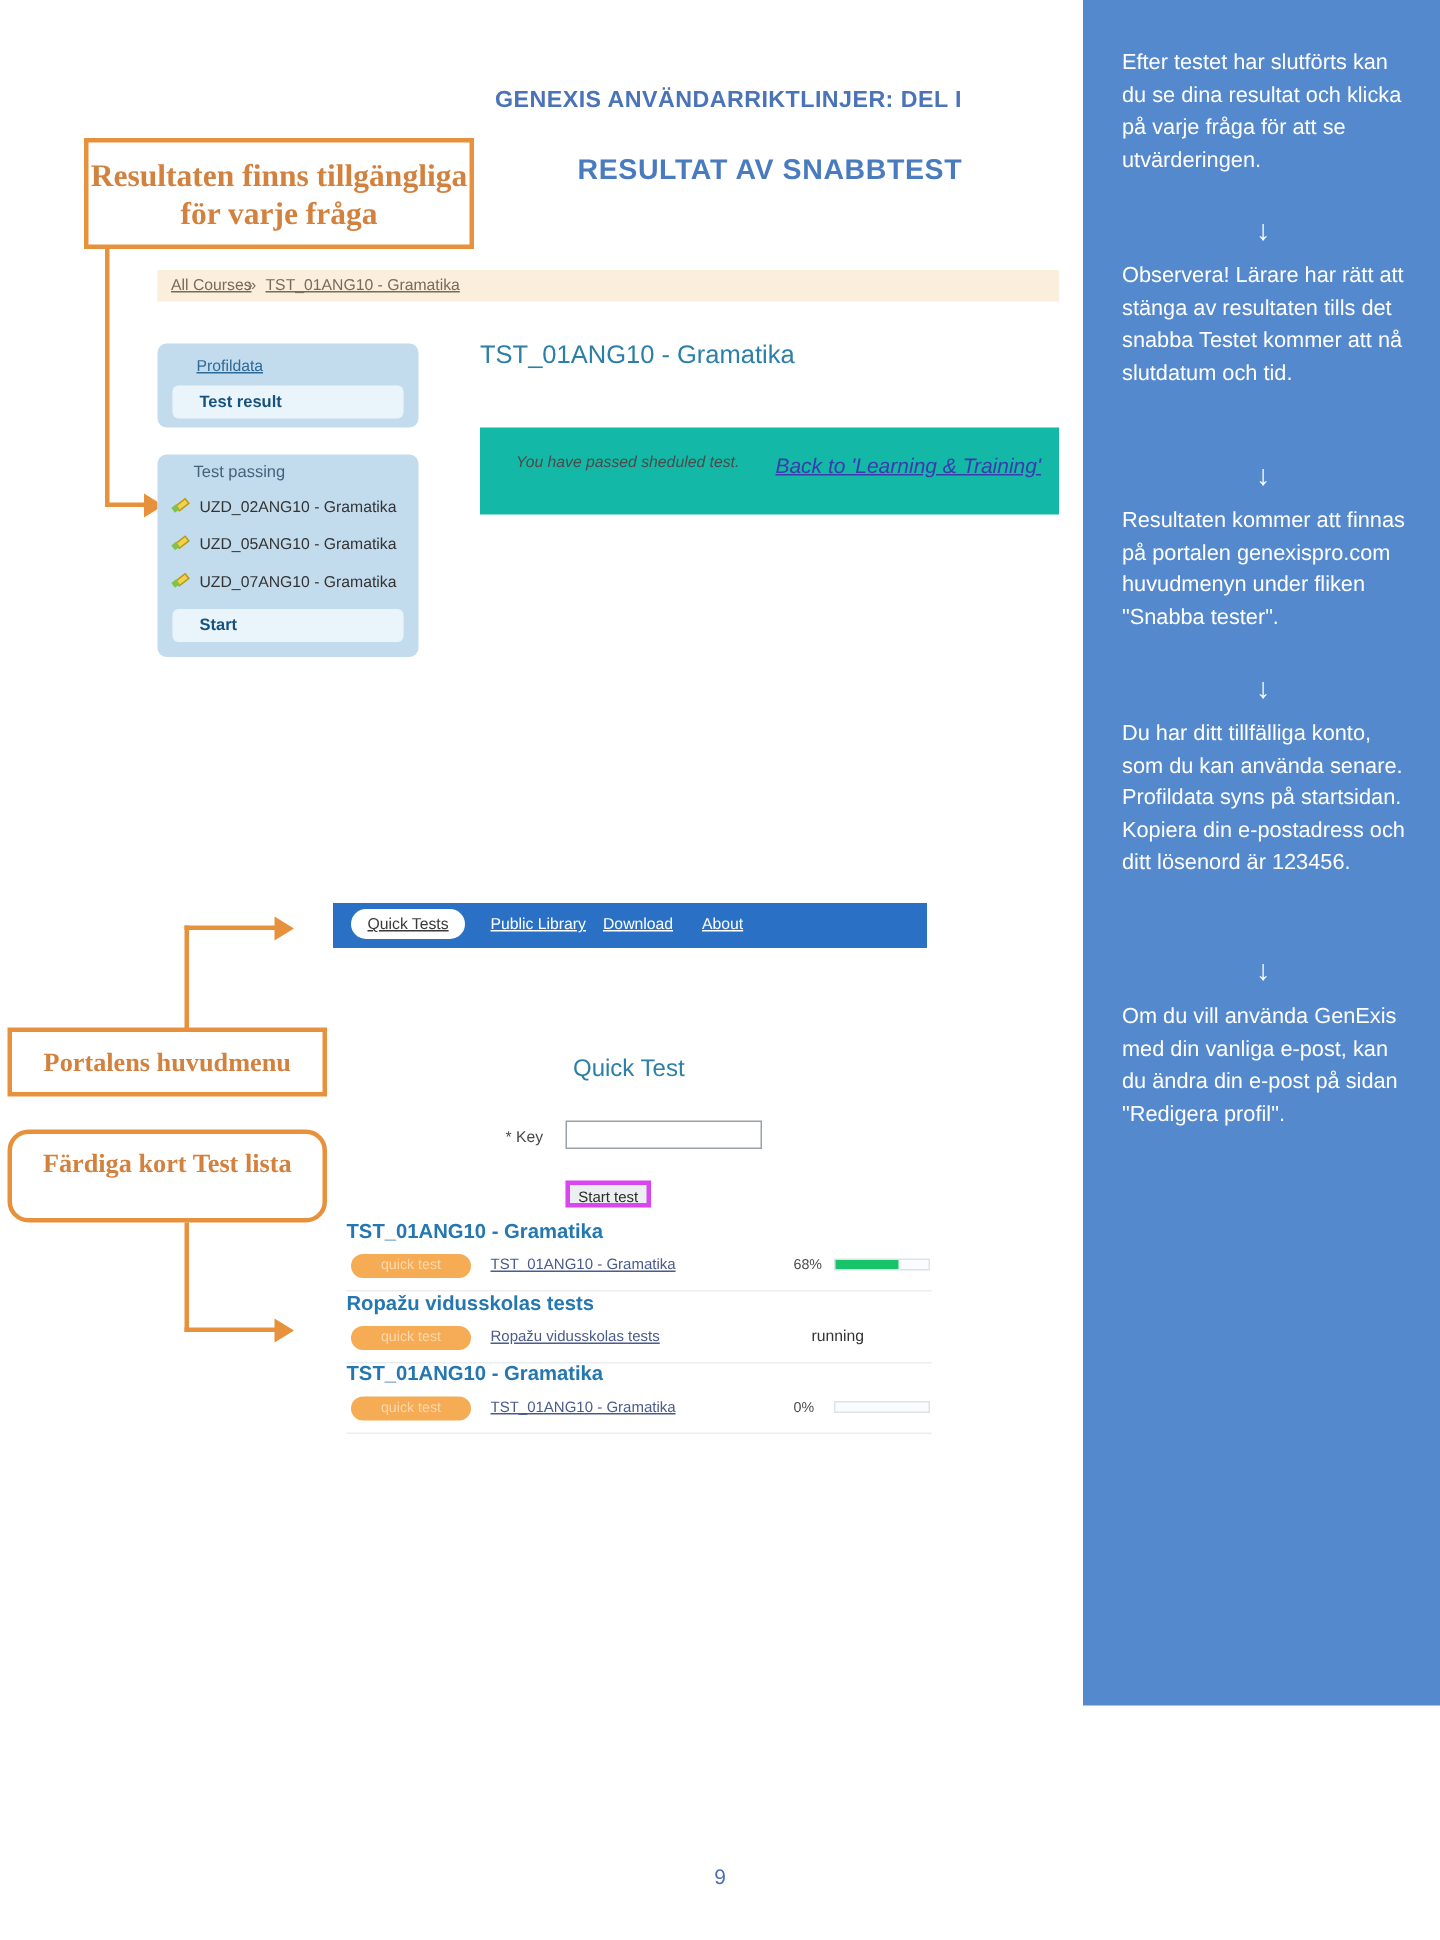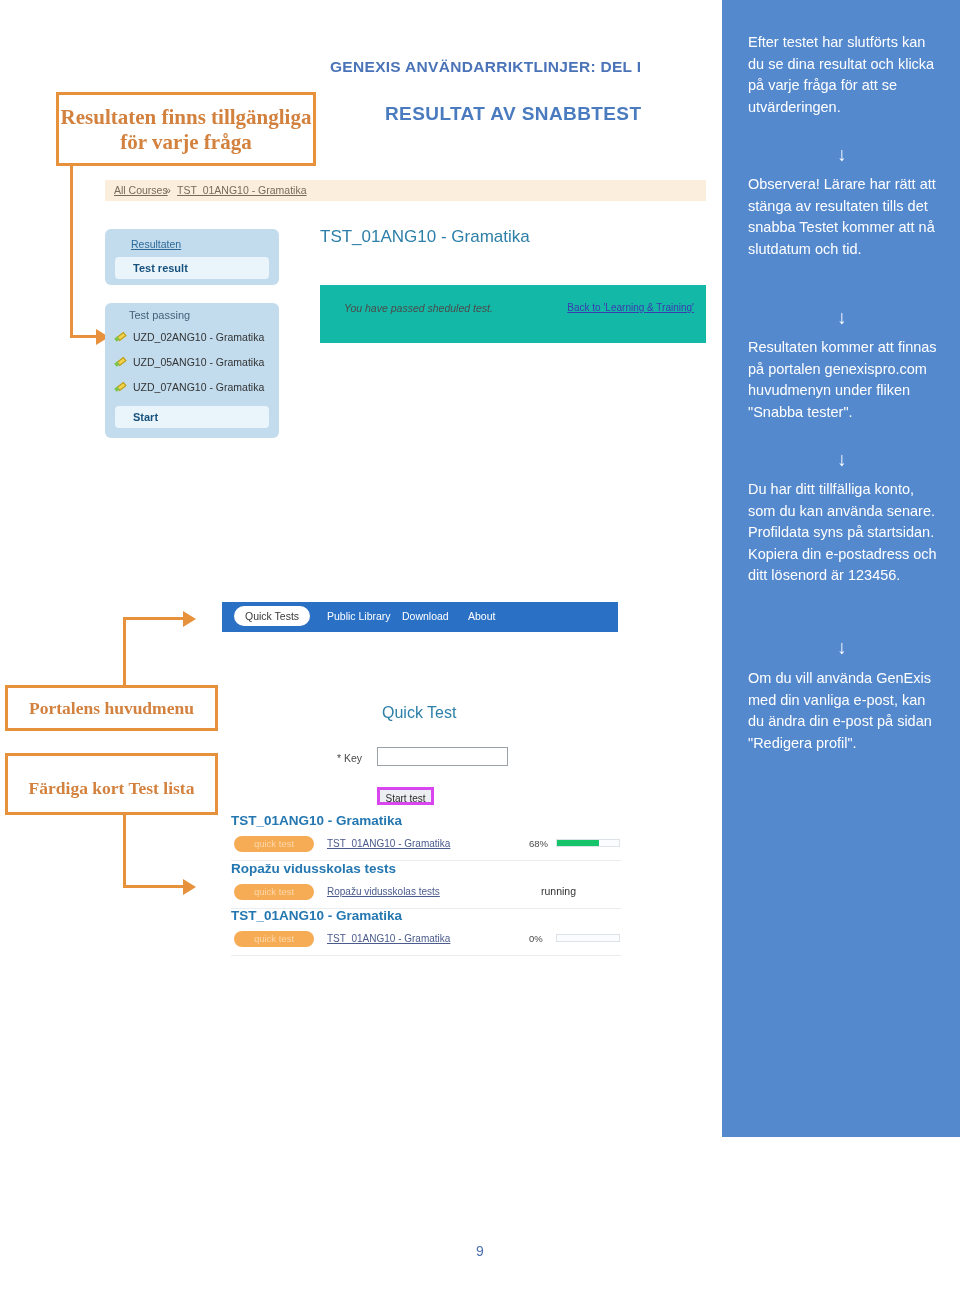--- a/index.html
+++ b/index.html
@@ -40,21 +40,21 @@
     position:absolute;box-sizing:border-box;
     border:3px solid #e8913c;background:#ffffff;
     color:#d3813e;font-family:"Liberation Serif", serif;
     font-weight:bold;text-align:center;
   }
   #callout-results{left:56px;top:92px;width:260px;height:74px;
     font-size:21px;line-height:25px;padding-top:10px;}
   #callout-mainmenu{left:5px;top:685px;width:213px;height:46px;
     font-size:17.5px;line-height:40px;}
   #callout-testlist{left:5px;top:753px;width:213px;height:62px;
-    font-size:17.5px;line-height:25px;padding-top:20px;}
+    font-size:17.5px;line-height:25px;padding-top:7px;border-radius:14px;}
 
   
   .ln{position:absolute;background:#e8913c;}
   .arrowhead{
     position:absolute;width:0;height:0;
     border-top:8px solid transparent;border-bottom:8px solid transparent;
     border-left:13px solid #e8913c;
   }
 
   
@@ -108,31 +108,31 @@
     font-size:17px;color:#2c7fa8;font-family:"Liberation Sans", sans-serif;
   }
   .yellow-box{
     position:absolute;left:320px;top:285px;width:386px;height:58px;
     background:#14b8a6;
   }
   .yellow-box .msg{
     position:absolute;left:24px;top:17px;font-size:10.5px;font-style:italic;color:#4b4b4b;
   }
   .yellow-box .backlink{
-    position:absolute;right:12px;top:17px;font-size:10px;
+    position:absolute;right:12px;top:17px;font-size:14px;font-style:italic;
     color:#3b3bb0;text-decoration:underline;
   }
 
   
   .navbar{
     position:absolute;left:222px;top:602px;width:396px;height:30px;
     background:#2a71c6;
   }
   .nav-item{
-    position:absolute;top:8px;font-size:10.5px;color:#ffffff;
+    position:absolute;top:8px;font-size:10.5px;color:#ffffff;text-decoration:underline;
   }
   .nav-item.active{
     top:4px;background:#ffffff;color:#3a3a3a;border-radius:11px;
     padding:4px 11px;
   }
   .qt-title{
     position:absolute;left:382px;top:704px;font-size:16px;color:#2c7fa8;
   }
   .qt-keylabel{position:absolute;left:337px;top:752px;font-size:10.5px;color:#4a4a4a;}
   .qt-keyinput{
@@ -218,21 +218,21 @@
 
 <div class="shot1"></div>
 
 <div class="breadcrumb">
   <span class="bc bc1">All Courses</span>
   <span class="bc bc-sep">»</span>
   <span class="bc bc2">TST_01ANG10 - Gramatika</span>
 </div>
 
 <div class="side-card" id="side-card-1">
-  <span class="side-link">Resultaten</span>
+  <span class="side-link">Profildata</span>
   <div class="side-btn" id="btn-test-result">Test result</div>
 </div>
 
 <div class="side-card" id="side-card-2">
   <span class="side-label">Test passing</span>
   <div class="side-item" style="top:27px;">
     <span class="pencil"><i class="body"></i><i class="tip"></i></span><span>UZD_02ANG10 - Gramatika</span>
   </div>
   <div class="side-item" style="top:52px;">
     <span class="pencil"><i class="body"></i><i class="tip"></i></span><span>UZD_05ANG10 - Gramatika</span>

